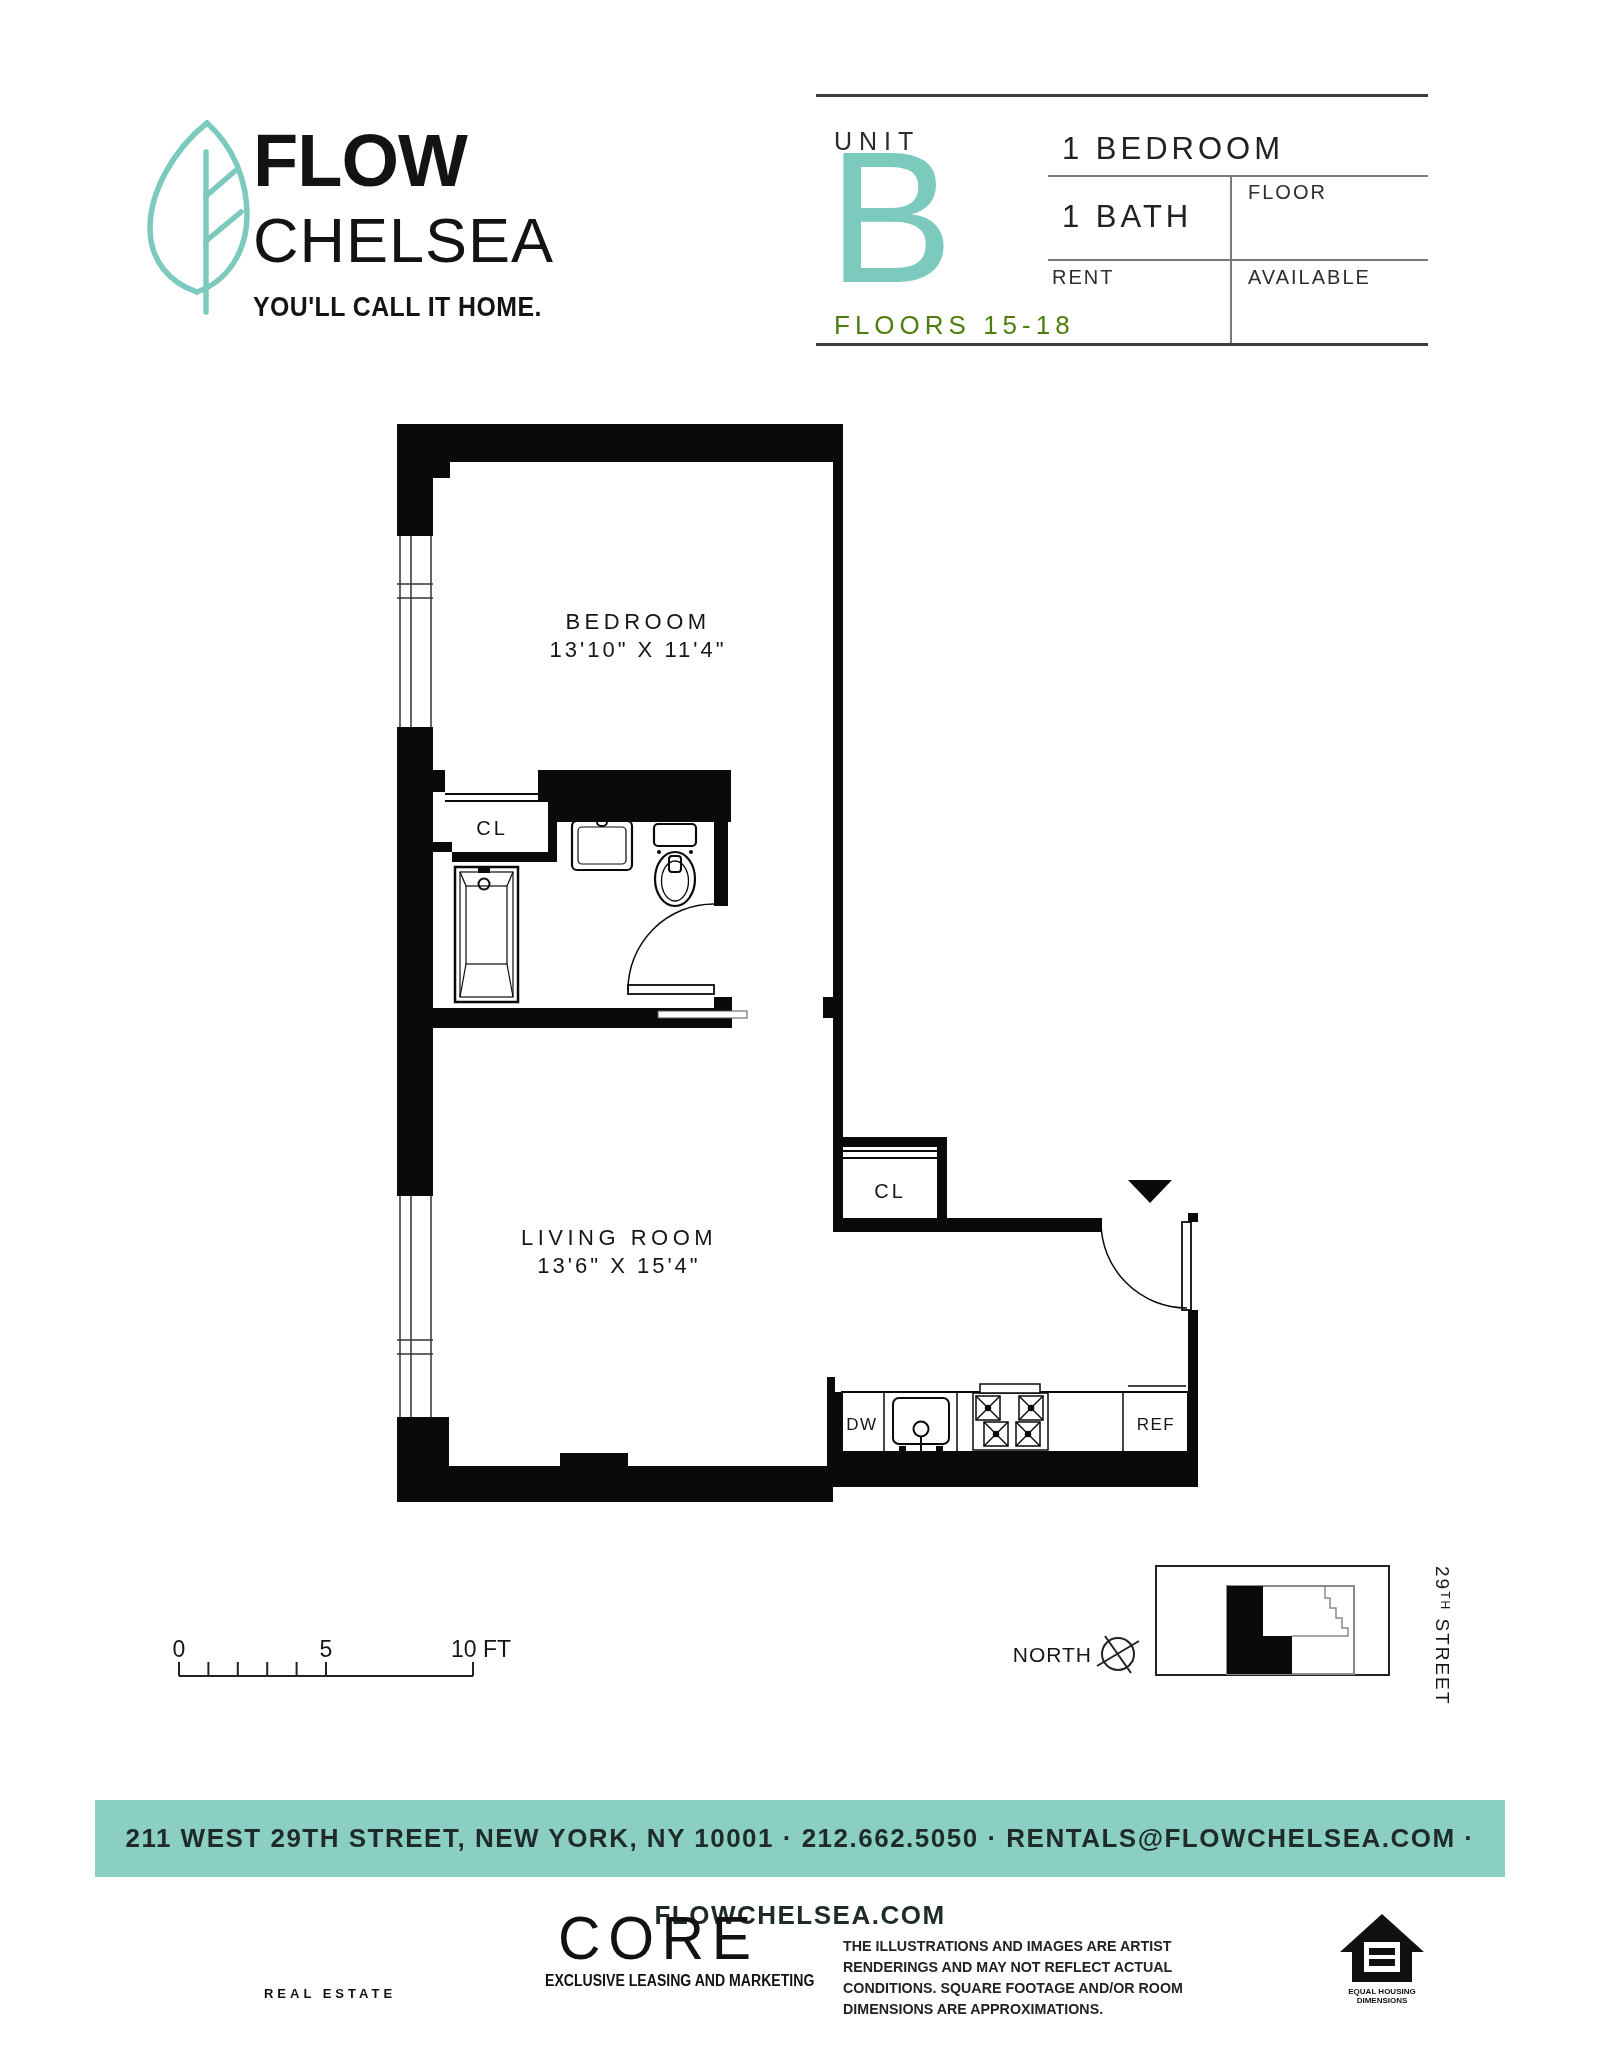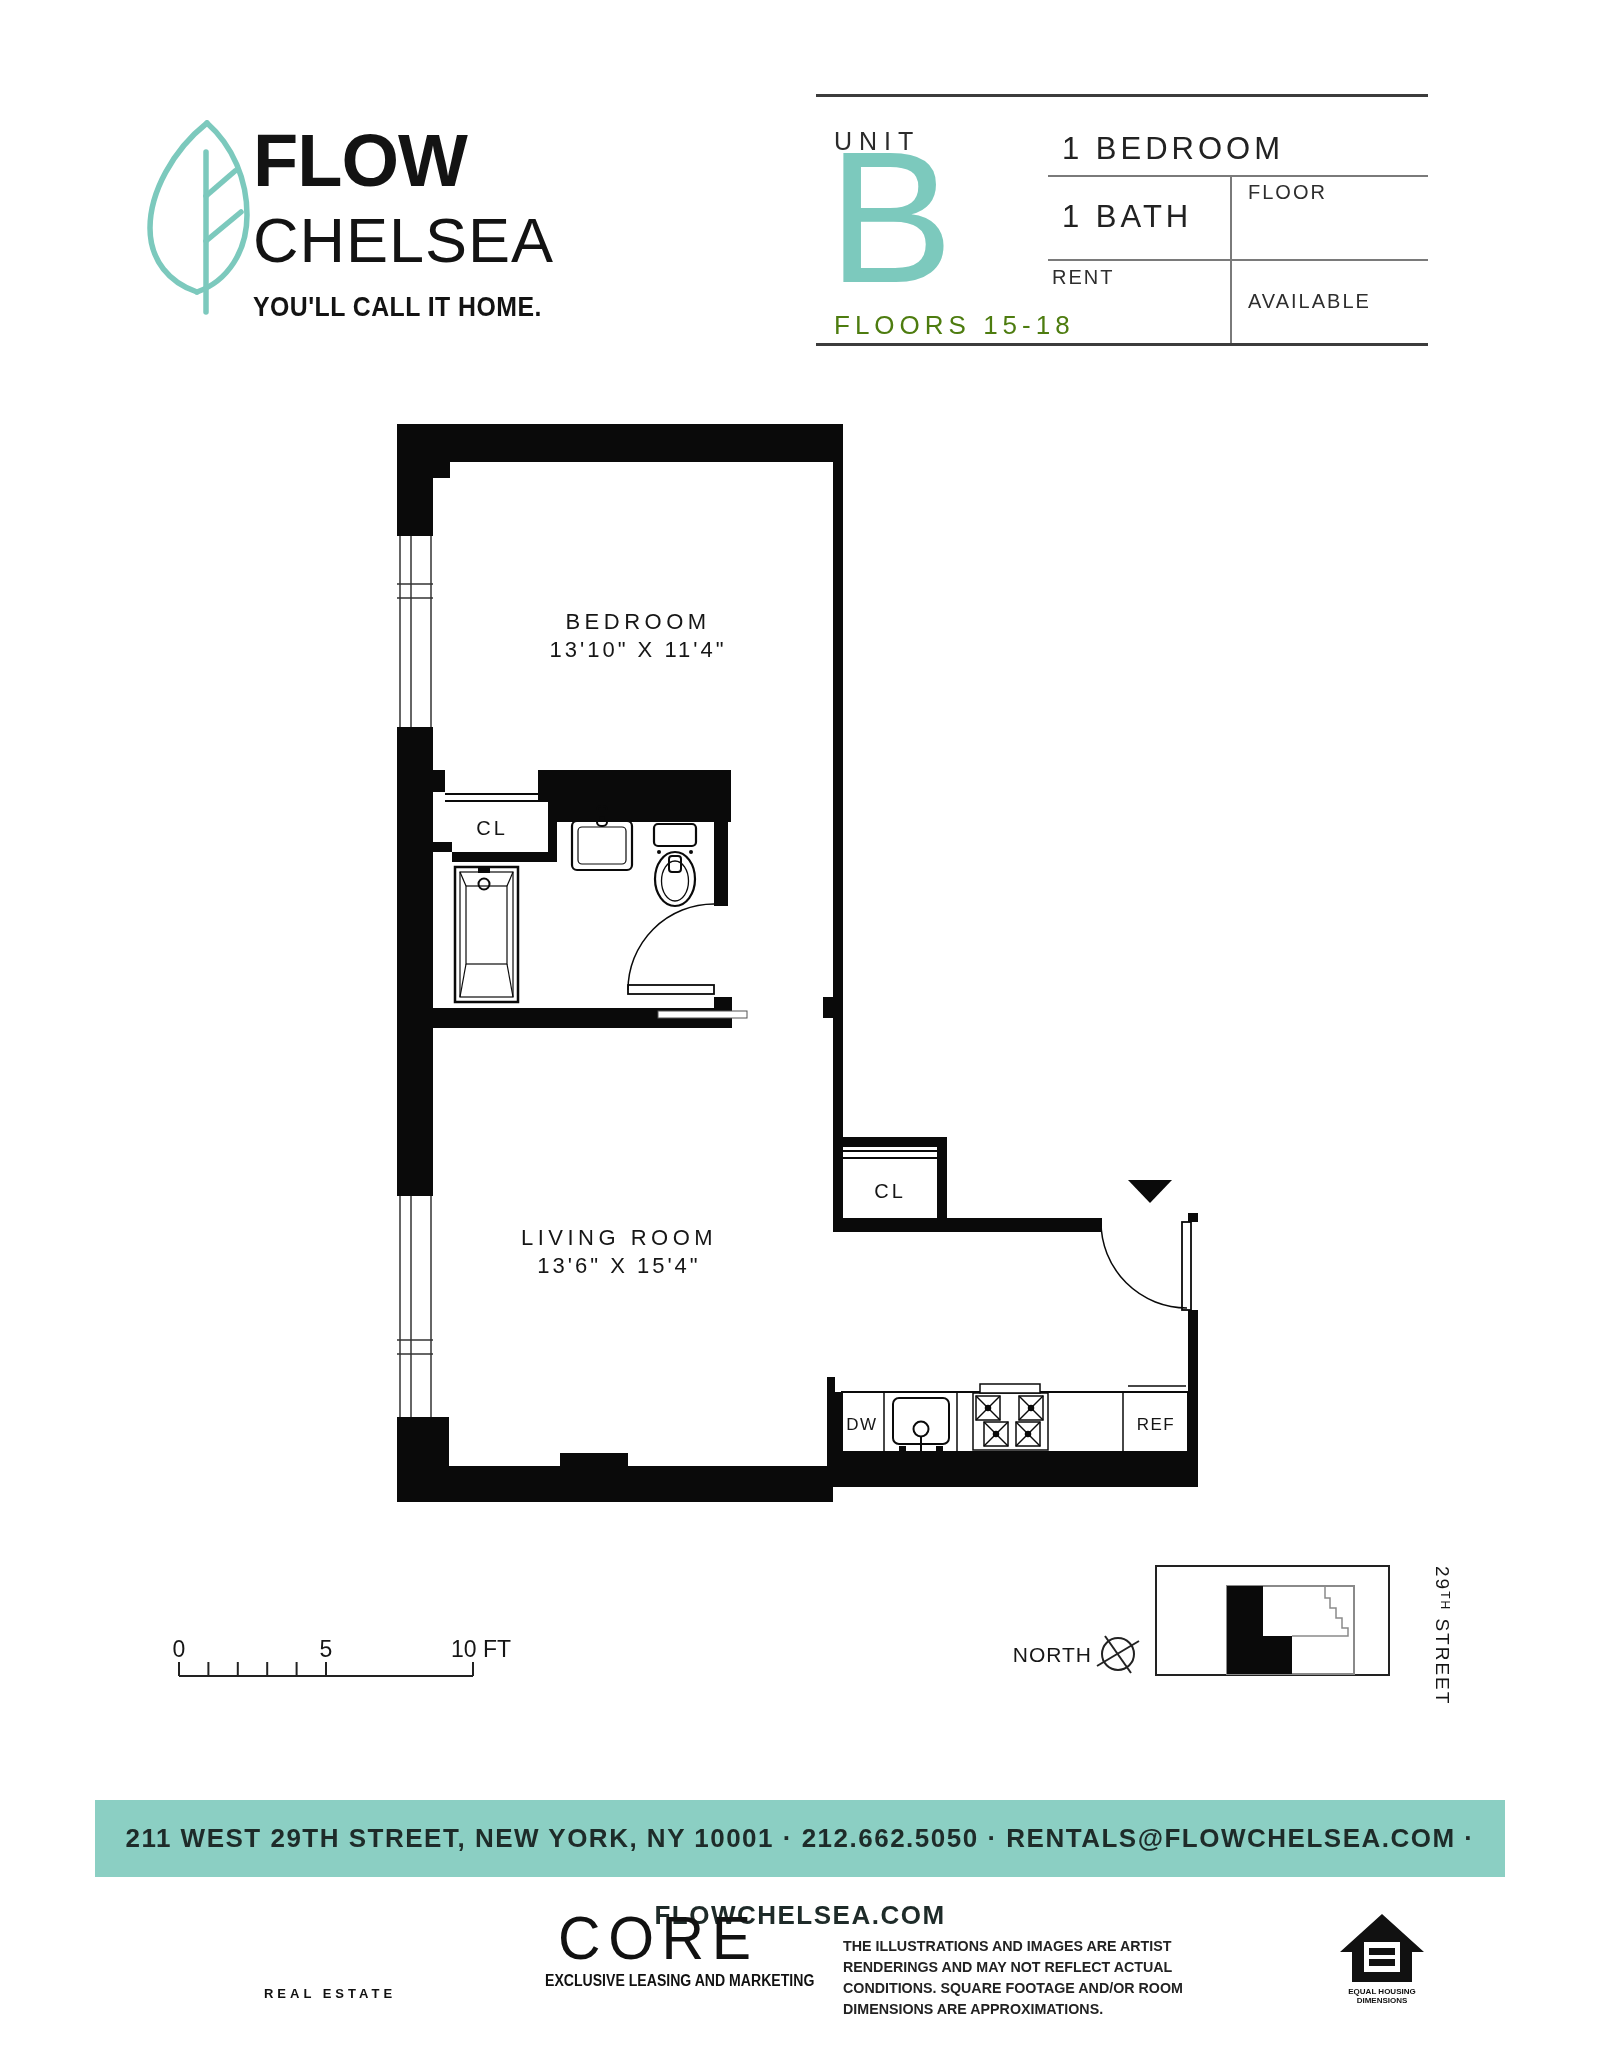--- a/index.html
+++ b/index.html
@@ -22,21 +22,21 @@
   .rule-mid2{left:232px;top:165px;width:380px;height:2px;background:#7a7a7a;}
   .rule-vert{left:414px;top:81px;width:2px;height:168px;background:#7a7a7a;}
   .unit-label{left:18px;top:33px;font-size:25px;letter-spacing:7px;color:#2b2b2b;}
   .unit-letter{left:12px;top:46px;font-size:188px;line-height:0.82;font-weight:400;}
   .floors-label{left:18px;top:216px;font-size:26px;letter-spacing:5px;color:#4d7c0f;}
   .bedrooms{left:246px;top:37px;font-size:31px;letter-spacing:4px;color:#222;text-align:center;}
   .baths{left:246px;top:105px;font-size:31px;letter-spacing:4px;color:#222;}
   .cell-label{font-size:20px;letter-spacing:2px;color:#2e2e2e;}
   .floor-label{left:432px;top:87px;}
   .rent-label{left:236px;top:172px;}
-  .available-label{left:432px;top:172px;margin-top:24px;}
+  .available-label{left:432px;top:172px;}
   
   .plan-svg{left:0;top:0;width:1600px;height:2070px;}
   .wall{fill:#0a0a0a;stroke:none;}
   .thin{fill:none;stroke:#0a0a0a;}
   .plan-text{font-family:"Liberation Sans",sans-serif;fill:#161616;}
   
   .banner{left:95px;top:1800px;width:1410px;height:77px;line-height:77px;text-align:center;
           font-size:26px;font-weight:700;letter-spacing:1.5px;color:#1e2b29;}
   
   .bernstein{left:175px;top:1912px;font-size:50px;letter-spacing:6px;color:#111;

